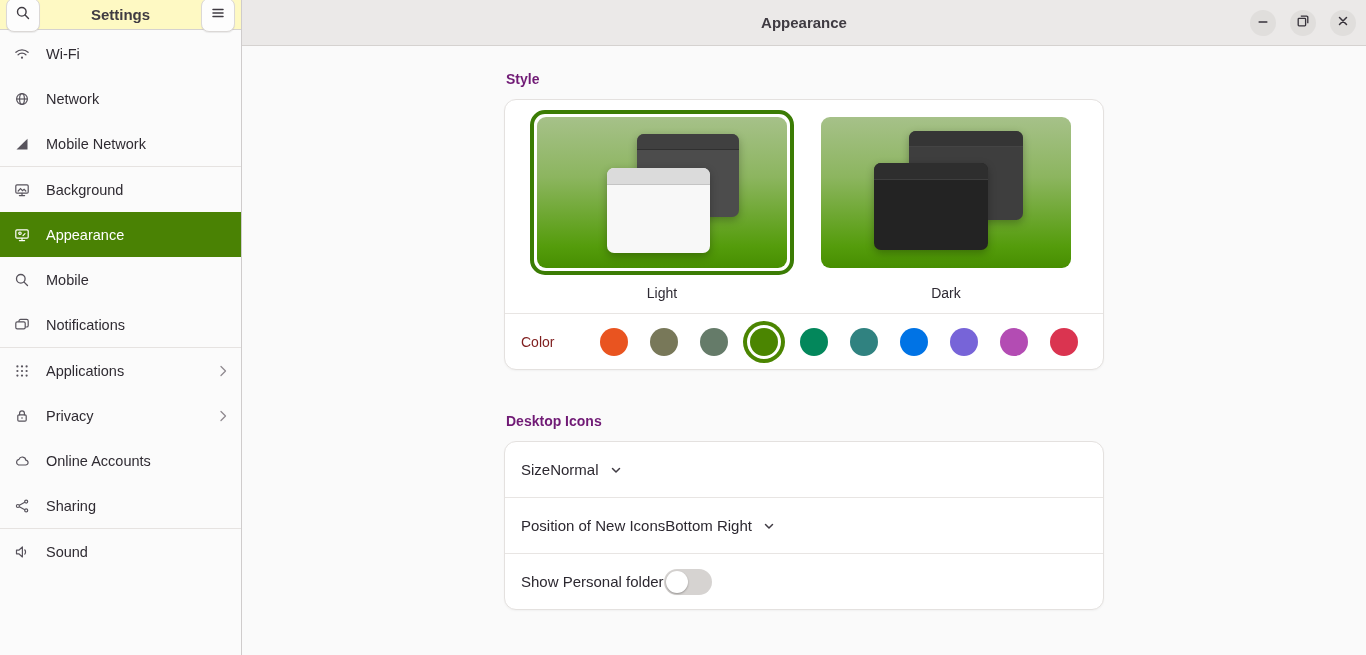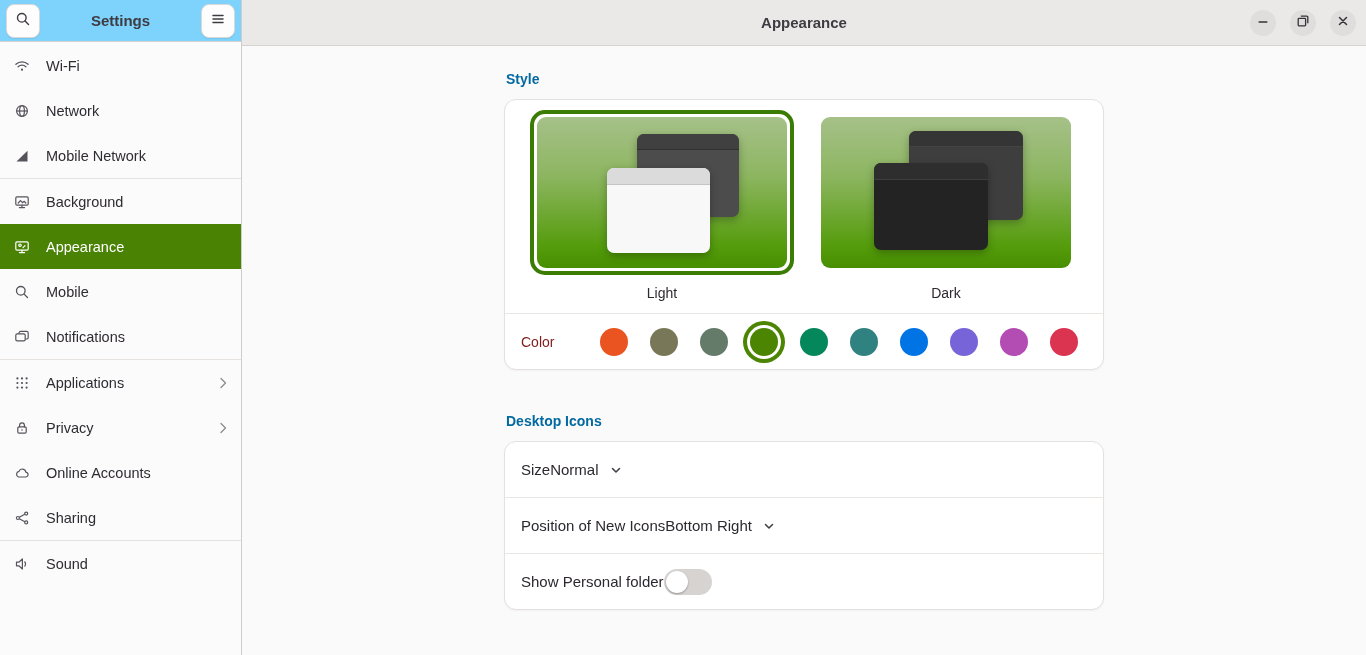--- a/index.html
+++ b/index.html
@@ -3,21 +3,21 @@
 <meta charset="utf-8">
 <style>
   * { box-sizing: border-box; margin: 0; padding: 0; }
   html,body { width:1366px; height:655px; overflow:hidden;
     font-family:"Liberation Sans", sans-serif; background:#fafafa; }
   .app { display:flex; width:1366px; height:655px; }
 
   
   .sidebar { width:242px; flex:none; background:#fbfbfb;
     border-right:1px solid #cfcccc; display:flex; flex-direction:column; }
-  .sidebar-header { height:42px; flex:none; background:#7dd3fc;
+  .sidebar-header { height:30px; flex:none; background:#fef9c3;
     border-bottom:1px solid #d5d2d0; display:flex; align-items:center;
     justify-content:space-between; padding:0 6px; }
   .hbtn { width:34px; height:34px; border-radius:8px; background:#fdfdfd;
     border:1px solid #dbd8d6; box-shadow:0 1px 1px rgba(0,0,0,.07);
     display:flex; align-items:center; justify-content:center;
     color:#3f3b42; cursor:pointer; }
   .sidebar-title { font-weight:bold; font-size:15px; color:#3f3b42; }
 
   .sidebar-list { flex:1; overflow:hidden; padding-top:1px; }
   .srow { height:45px; display:flex; align-items:center; gap:16px;
@@ -36,21 +36,21 @@
     display:flex; align-items:center; justify-content:center; }
   .header-title { font-weight:bold; font-size:15px; color:#3f3b42; }
   .win-controls { position:absolute; right:10px; top:0; height:100%;
     display:flex; align-items:center; gap:14px; }
   .wbtn { width:26px; height:26px; border-radius:50%; background:#e0dedc;
     border:none; display:flex; align-items:center; justify-content:center;
     color:#36323a; cursor:pointer; }
 
   .content { flex:1; background:#fafafa; overflow:hidden; }
   .column { width:600px; margin:0 auto; padding-top:25px; }
-  .section-title { font-size:14px; font-weight:bold; color:#0369a1;
+  .section-title { font-size:14px; font-weight:bold; color:#701a75;
     margin:0 0 12px 2px; }
   .card { background:#ffffff; border:1px solid #e4e1df; border-radius:12px;
     box-shadow:0 1px 2px rgba(0,0,0,.04); overflow:hidden; }
   .style-card { margin-bottom:43px; }
 
   .previews { display:flex; justify-content:center; gap:20px; padding:10px 0 12px; }
   .style-option { display:flex; flex-direction:column; align-items:center; cursor:pointer; }
   .frame { border:4px solid transparent; padding:3px; border-radius:15px; background:transparent; }
   .frame.selected { border-color:#3b7c04; background:#ffffff; }
   .preview { width:250px; height:151px; border-radius:9px; position:relative; overflow:hidden;

